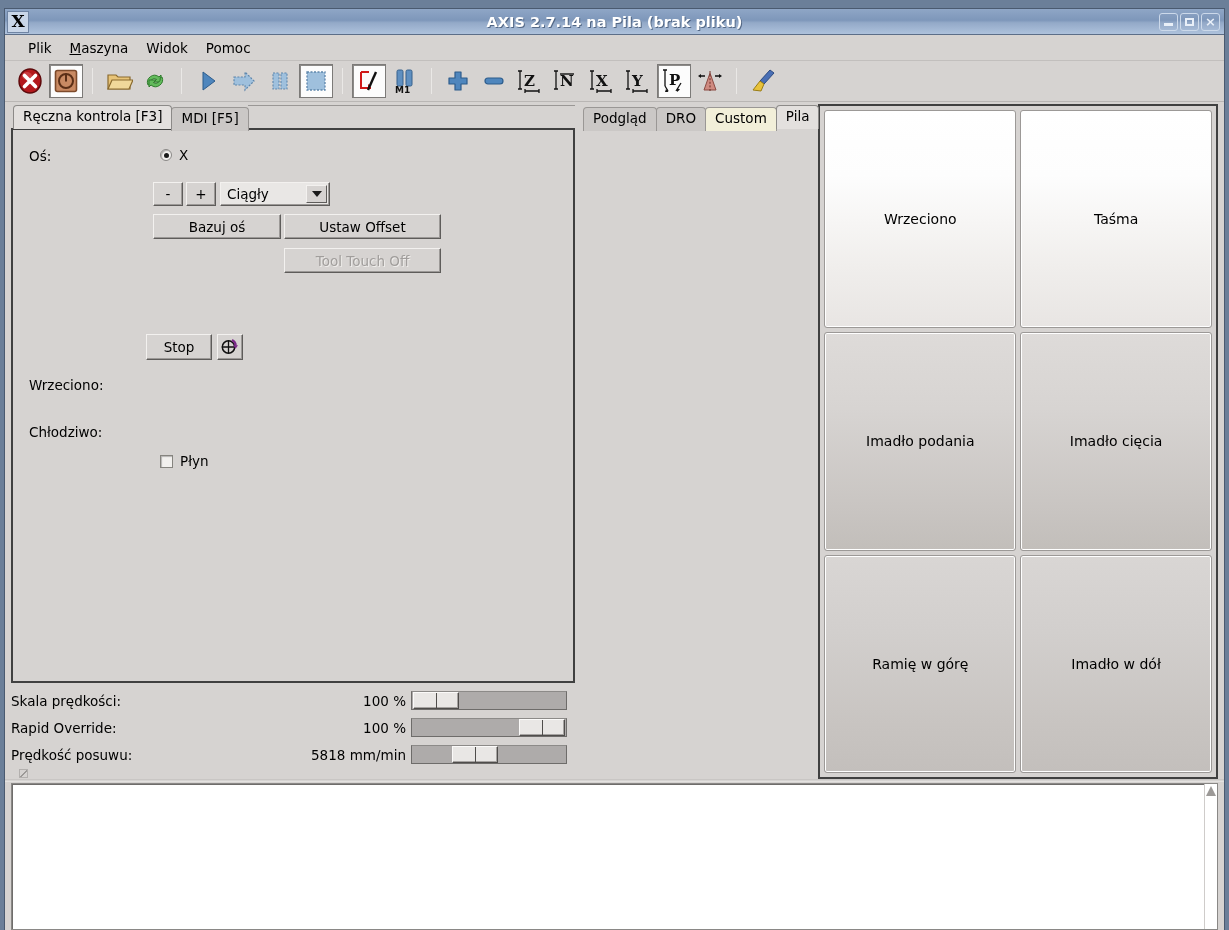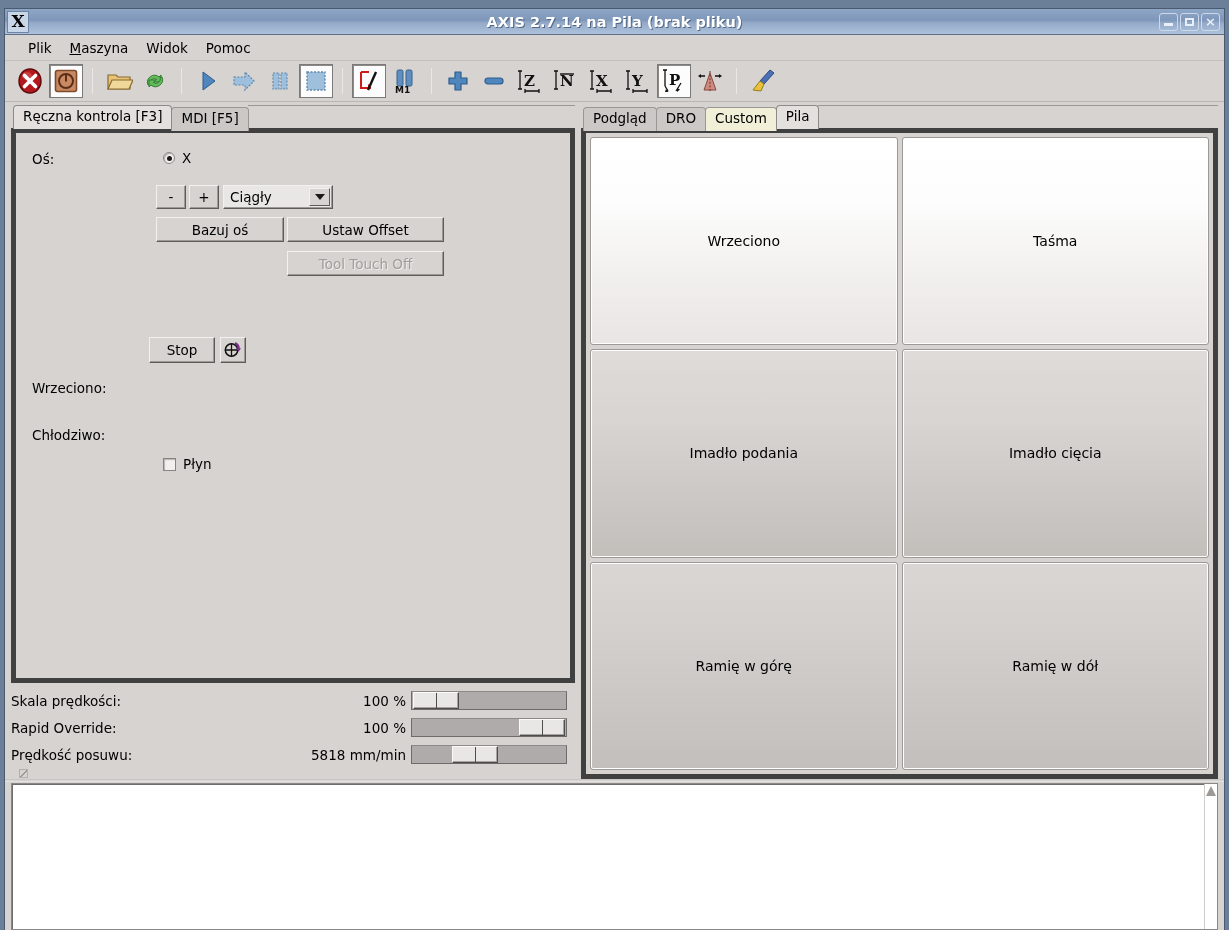--- a/index.html
+++ b/index.html
@@ -111,21 +111,21 @@
     min-height: 0;
   }
   #leftcol {
     width: 574px; flex: 0 0 574px;
     display: flex; flex-direction: column;
     padding: 3px 4px 0 6px;
     min-height: 0;
   }
   #rightcol {
     flex: 1 1 auto;
-    display: flex; flex-direction: column;
+    display: flex; flex-direction: row;
     padding: 3px 6px 0 2px;
     min-height: 0;
   }
 
   
   .tabstrip {
     display: flex; 
     height: 24px; flex: 0 0 24px;
     padding-left: 2px;
     position: relative; z-index: 3;
@@ -145,21 +145,21 @@
     background: #e3e0de;
     top: 0;
     padding-bottom: 5px;
     z-index: 4;
     border-color: #8c8a88;
   }
   .tab.custom { background: #f2efd9; }
   .tab-filler { flex: 1 1 auto; border-bottom: 1px solid #9a9795; height: 0; }
 
   .tabpage {
-    border: 5px solid #404040;
+    border: 2px solid #404040;
     background: #d6d3d1;
     flex: 1 1 auto;
     min-height: 0;
     position: relative;
     margin-top: -1px;
   }
 
   
   #manual-inner { position: relative; height: 100%; font-size: 13.5px; color: #000; }
   .lbl { position: absolute; font-size: 13.5px; color: #000; white-space: nowrap; }
@@ -624,21 +624,21 @@
         <div class="tab-filler"></div>
       </div>
 
       <div class="tabpage">
         <div id="pila-grid">
           <div class="bigbtn light">Wrzeciono</div>
           <div class="bigbtn light">Taśma</div>
           <div class="bigbtn mid">Imadło podania</div>
           <div class="bigbtn mid">Imadło cięcia</div>
           <div class="bigbtn dark">Ramię w górę</div>
-          <div class="bigbtn dark">Ramię w dół</div>
+          <div class="bigbtn dark">Imadło w dół</div>
         </div>
       </div>
     </div>
   </div>
 
   <div id="hsep"></div>
   <div id="bottomwrap">
     <div id="textview">
       <div id="tv-text"></div>
       <div id="tv-scroll">

